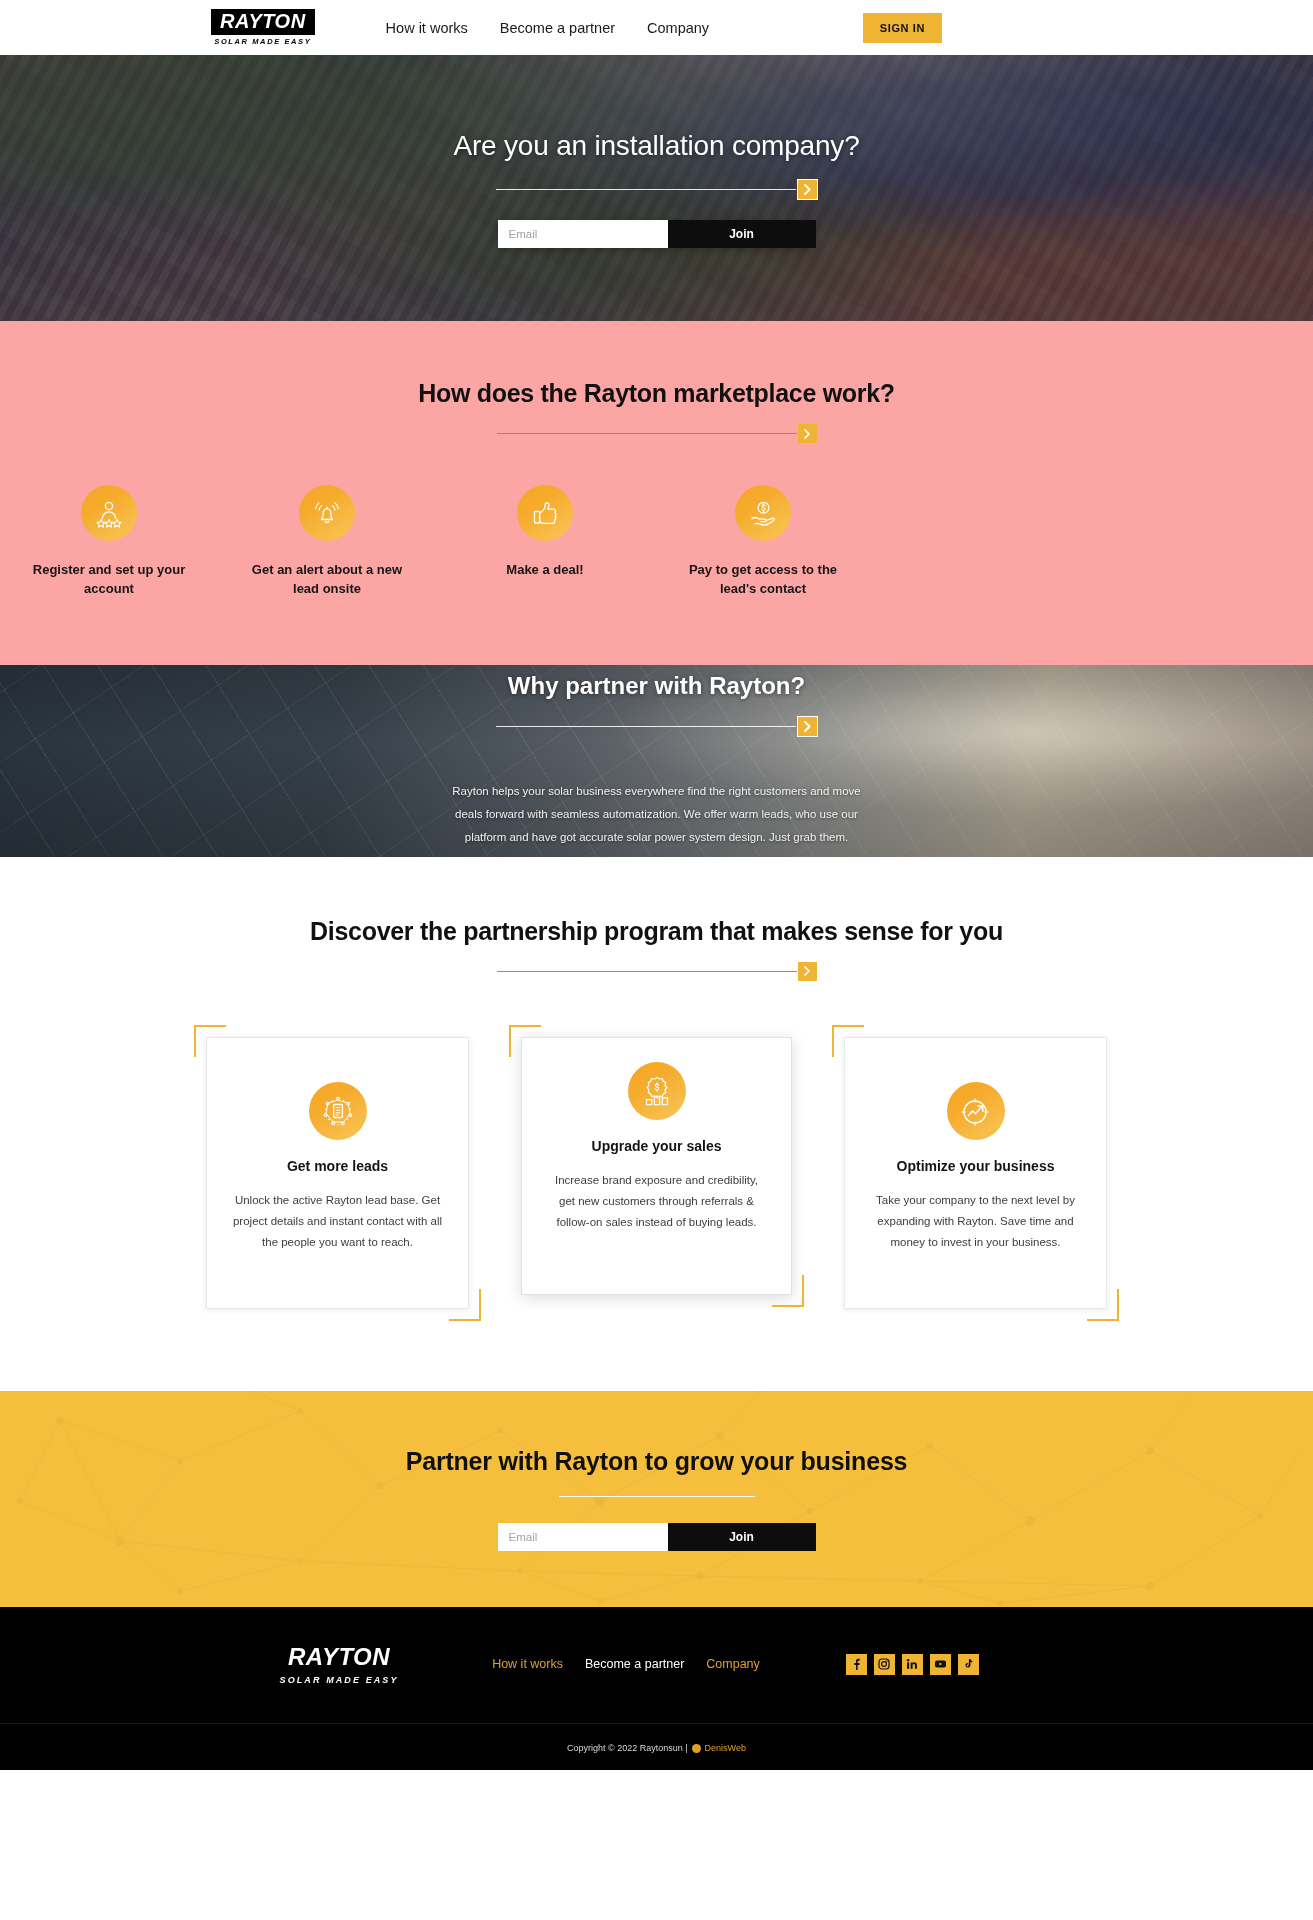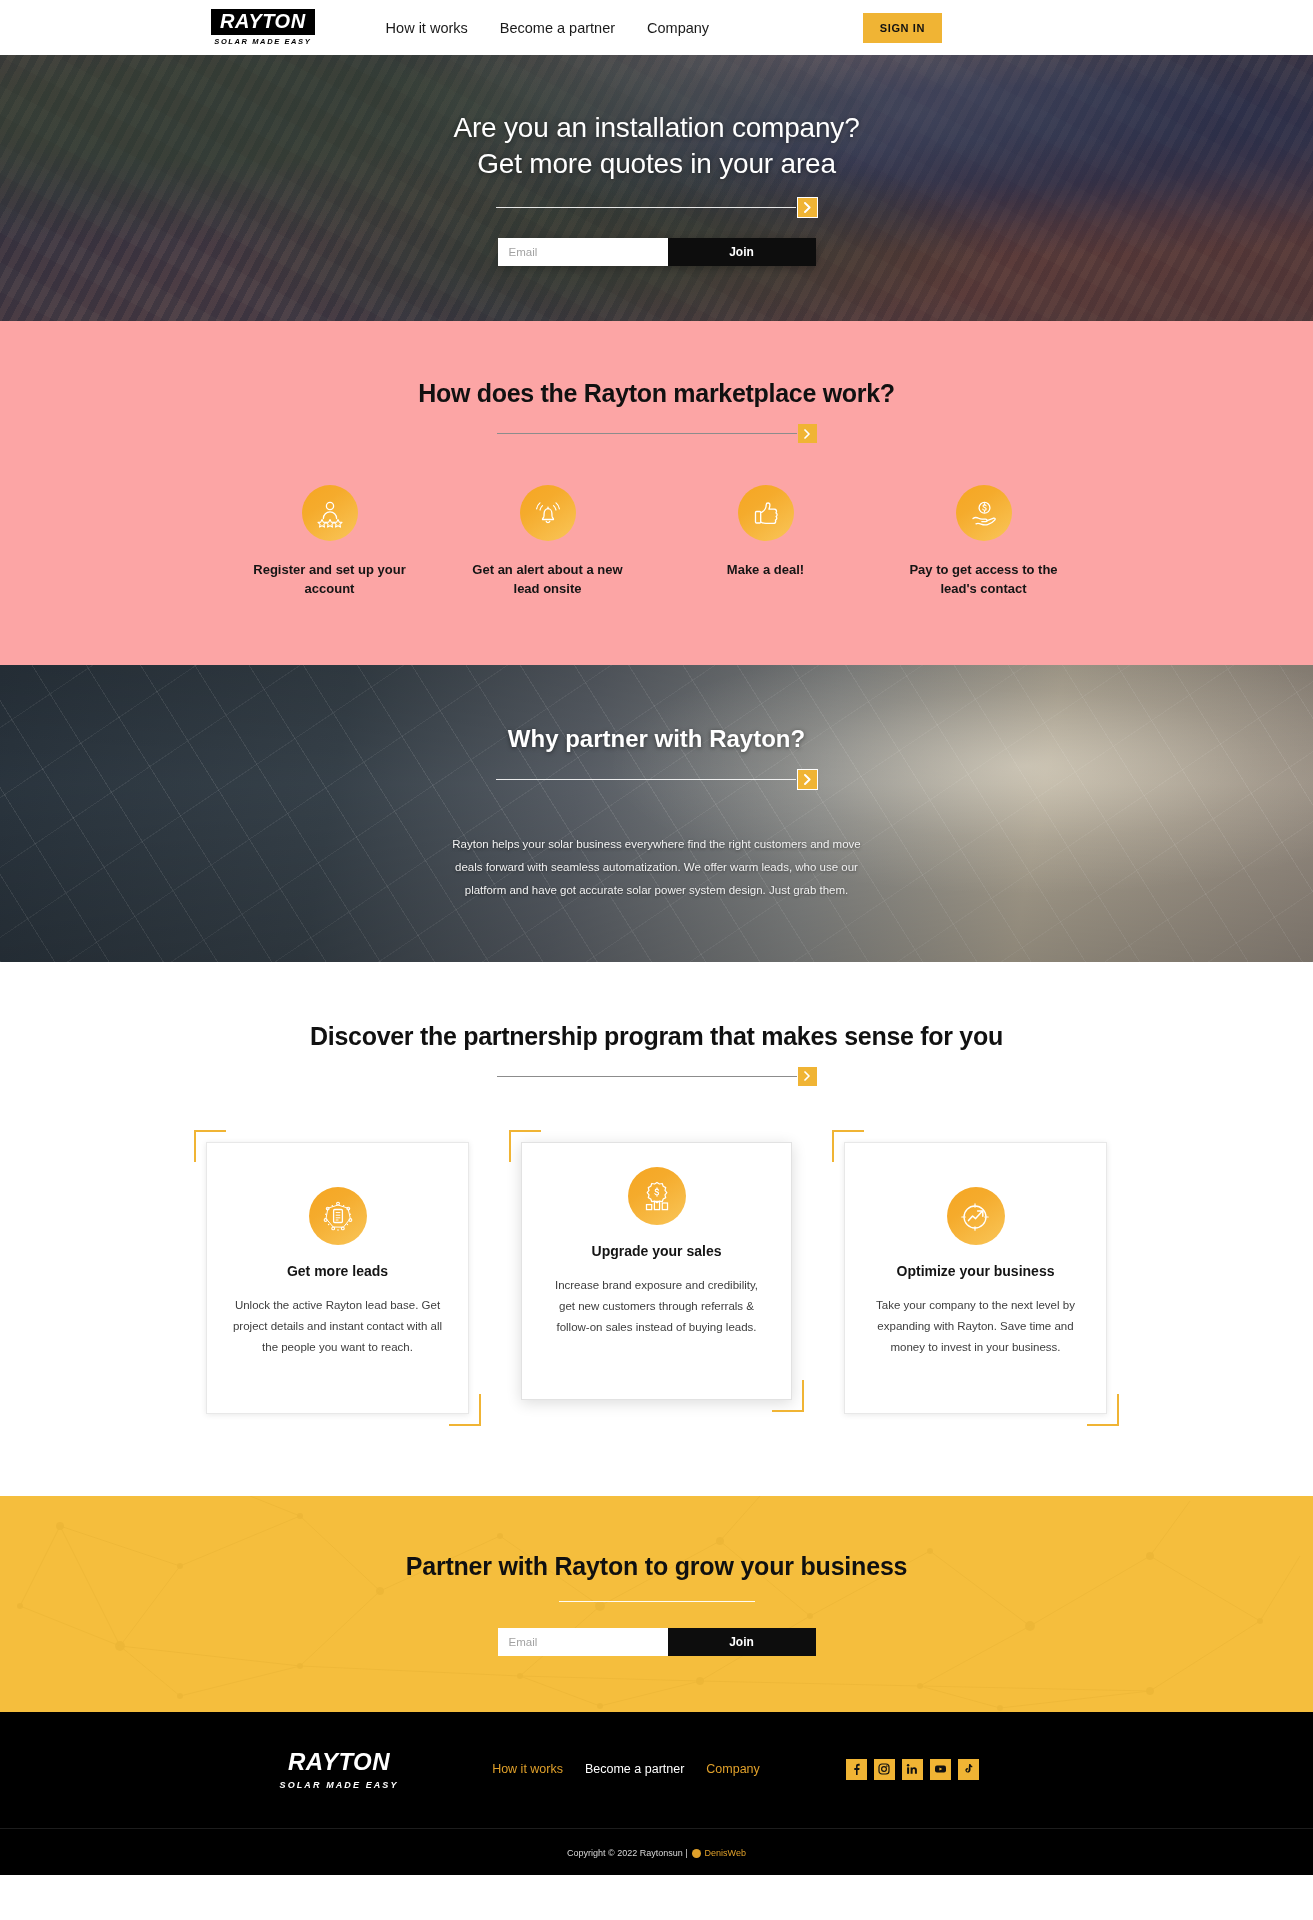--- a/index.html
+++ b/index.html
@@ -172,21 +172,20 @@
   .sec-how { background: #fca5a5; padding: 58px 0 66px; }
   .sec-title {
     text-align: center;
     font-size: 25px;
     font-weight: 700;
     color: #111111;
     letter-spacing: -0.3px;
   }
   .steps {
     display: flex;
-    justify-content: center;
     gap: 0;
     margin-top: 42px;
   }
   .step {
     width: 218px;
     display: flex;
     flex-direction: column;
     align-items: center;
     text-align: center;
   }
@@ -203,21 +202,21 @@
     font-size: 13px;
     font-weight: 700;
     color: #151515;
     line-height: 1.45;
     max-width: 160px;
   }
 
   
   .sec-why {
     position: relative;
-    height: 297px;
+    height: 192px;
     overflow: hidden;
     display: flex; align-items: center; justify-content: flex-end;
   }
   .why-bg {
     position: absolute; inset: 0;
     background:
       linear-gradient(100deg, #2b3640 0%, #39444d 26%, #5c626a 44%, #8b8d8c 62%, #b4ab99 78%, #9a9085 100%);
   }
   .why-bg::before {
     content: "";
@@ -384,21 +383,20 @@
   <button class="signin-btn">SIGN IN</button>
 </header>
 
 <section class="hero">
   <div class="hero-bg"></div>
   <div class="hero-shade"></div>
 
   <div class="hero-inner">
     <h1 class="hero-title">
       <span>Are you an installation company?</span><br>
-      <span>Get more quotes in your area</span>
     </h1>
 
     <div class="divider light">
       <span class="line"></span>
       <span class="chev-box outlined">
         <svg width="9" height="11" viewBox="0 0 9 11" aria-hidden="true">
           <path d="M2 1 L6.6 5.5 L2 10" fill="none" stroke="#ffffff" stroke-width="1.9" stroke-linecap="round" stroke-linejoin="round"></path>
         </svg>
       </span>
     </div>

